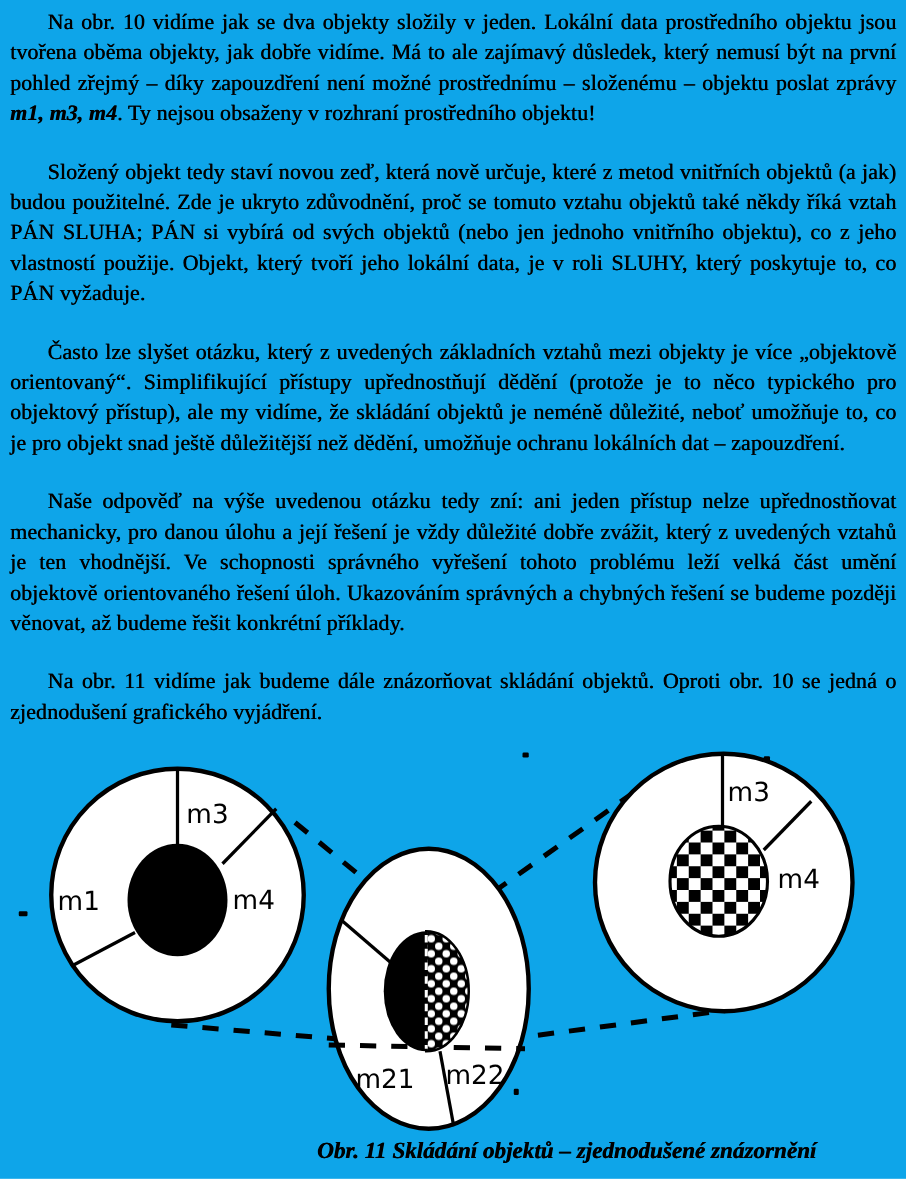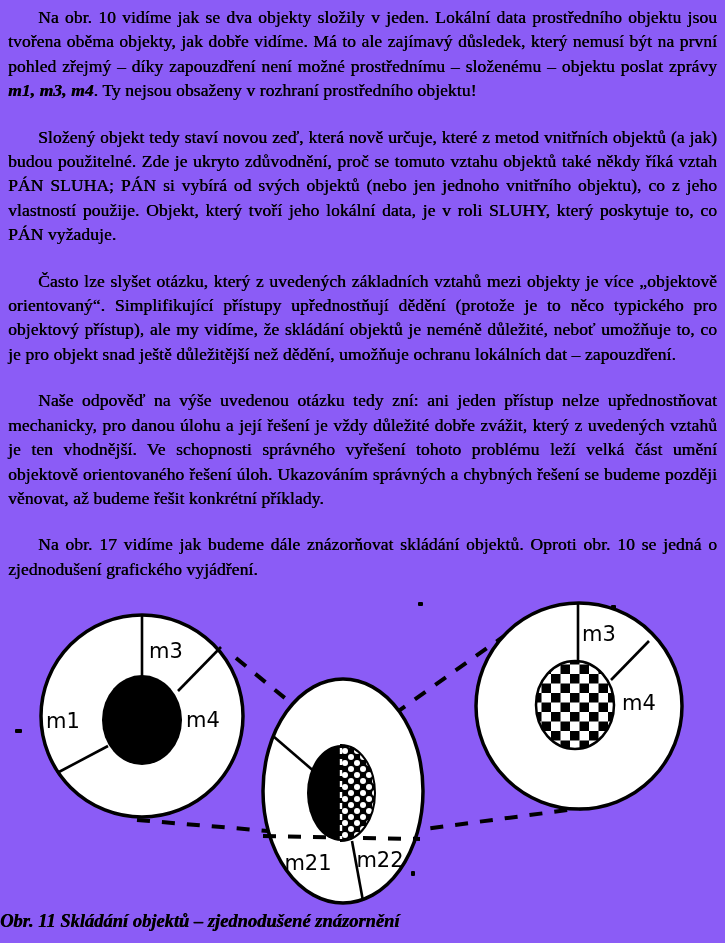--- a/index.html
+++ b/index.html
@@ -4,21 +4,21 @@
 <style>
   html, body { margin: 0; padding: 0; }
   body {
     width: 725px; height: 943px;
     background: #ffffff;
     font-family: "Liberation Serif", serif;
     color: #000;
     position: relative;
     overflow: hidden;
   }
-  .page { position: absolute; inset: 0; background: #8b5cf6; }
+  .page { position: absolute; inset: 0; background: #0ea5e9; }
 
   .text-block {
     position: absolute;
     top: 5px; left: 8px;
     width: 709px;
     font-size: 17.5px;
     line-height: 24.4px;
     text-align: justify;
     letter-spacing: 0.1px;
     text-shadow: 0.4px 0 0 currentColor; 
@@ -33,38 +33,38 @@
   .fig-label {
     font-family: "DejaVu Sans", sans-serif;
     font-size: 21px;
     fill: #000;
   }
 
   .caption {
     position: absolute;
     top: 911px; left: 0;
     width: 653px;
-    text-align: left;
+    text-align: right;
     font-size: 18.5px;
     font-weight: bold;
     font-style: italic;
     text-shadow: 0.4px 0 0 currentColor;
   }
 </style>
 </head>
 <body>
 
 <div class="page">
 
   <div class="text-block">
       <p class="para"><span class="run-normal">Na obr. 10 vidíme jak se dva objekty složily v jeden. Lokální data prostředního objektu jsou tvořena oběma objekty, jak dobře vidíme. Má to ale zajímavý důsledek, který nemusí být na první pohled zřejmý – díky zapouzdření není možné prostřednímu – složenému – objektu poslat zprávy </span><span class="run-bolditalic">m1, m3, m4</span><span class="run-normal">. Ty nejsou obsaženy v rozhraní prostředního objektu!</span></p>
       <p class="para"><span class="run-normal">Složený objekt tedy staví novou zeď, která nově určuje, které z metod vnitřních objektů (a jak) budou použitelné. Zde je ukryto zdůvodnění, proč se tomuto vztahu objektů také někdy říká vztah </span><span class="run-bold">PÁN SLUHA; PÁN</span><span class="run-normal"> si vybírá od svých objektů (nebo jen jednoho vnitřního objektu), co z jeho vlastností použije. Objekt, který tvoří jeho lokální data, je v roli SLUHY, který poskytuje to, co PÁN vyžaduje.</span></p>
       <p class="para"><span class="run-normal">Často lze slyšet otázku, který z uvedených základních vztahů mezi objekty je více „objektově orientovaný“. Simplifikující přístupy upřednostňují dědění (protože je to něco typického pro objektový přístup), ale my vidíme, že skládání objektů je neméně důležité, neboť umožňuje to, co je pro objekt snad ještě důležitější než dědění, umožňuje ochranu lokálních dat – zapouzdření.</span></p>
       <p class="para"><span class="run-normal">Naše odpověď na výše uvedenou otázku tedy zní: ani jeden přístup nelze upřednostňovat mechanicky, pro danou úlohu a její řešení je vždy důležité dobře zvážit, který z uvedených vztahů je ten vhodnější. Ve schopnosti správného vyřešení tohoto problému leží velká část umění objektově orientovaného řešení úloh. Ukazováním správných a chybných řešení se budeme později věnovat, až budeme řešit konkrétní příklady.</span></p>
-      <p class="para"><span class="run-normal">Na obr. 17 vidíme jak budeme dále znázorňovat skládání objektů. Oproti obr. 10 se jedná o zjednodušení grafického vyjádření.</span></p>
+      <p class="para"><span class="run-normal">Na obr. 11 vidíme jak budeme dále znázorňovat skládání objektů. Oproti obr. 10 se jedná o zjednodušení grafického vyjádření.</span></p>
     </div>
 
   <div class="figure-wrap">
     <svg width="725" height="312" viewBox="0 0 725 312" xmlns="http://www.w3.org/2000/svg">
       <defs>
         <pattern id="checker" width="19" height="19" patternUnits="userSpaceOnUse">
           <rect width="19" height="19" fill="#ffffff"></rect>
           <rect x="0" y="0" width="9.5" height="9.5" fill="#000000"></rect>
           <rect x="9.5" y="9.5" width="9.5" height="9.5" fill="#000000"></rect>
         </pattern>

